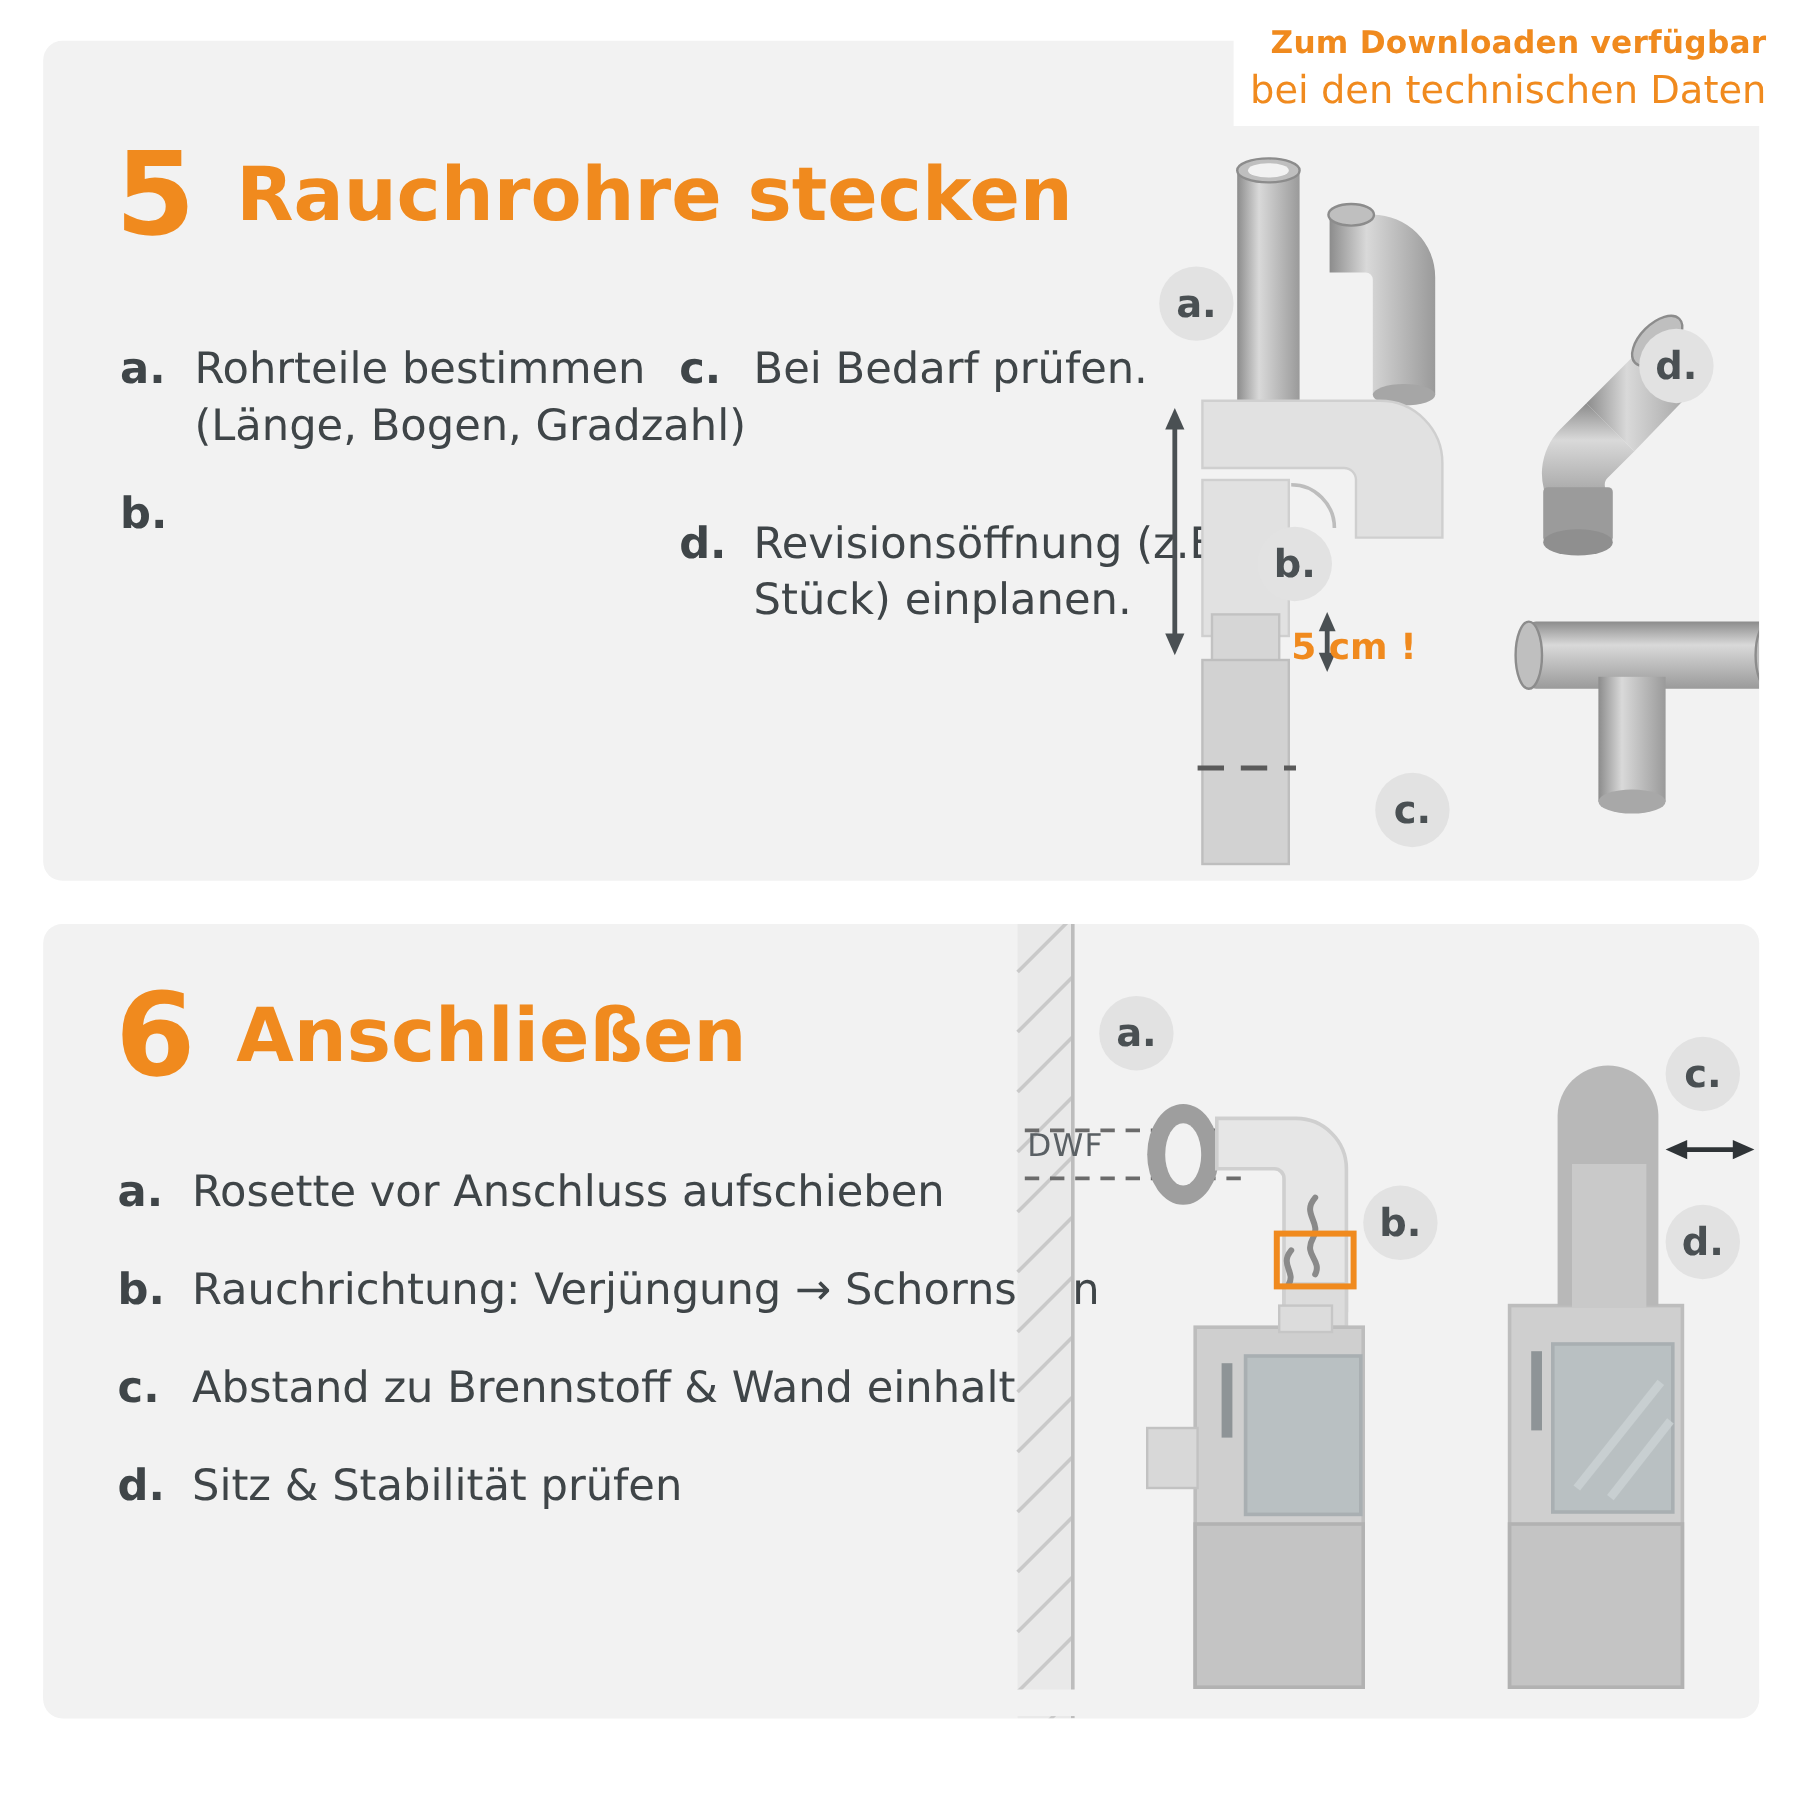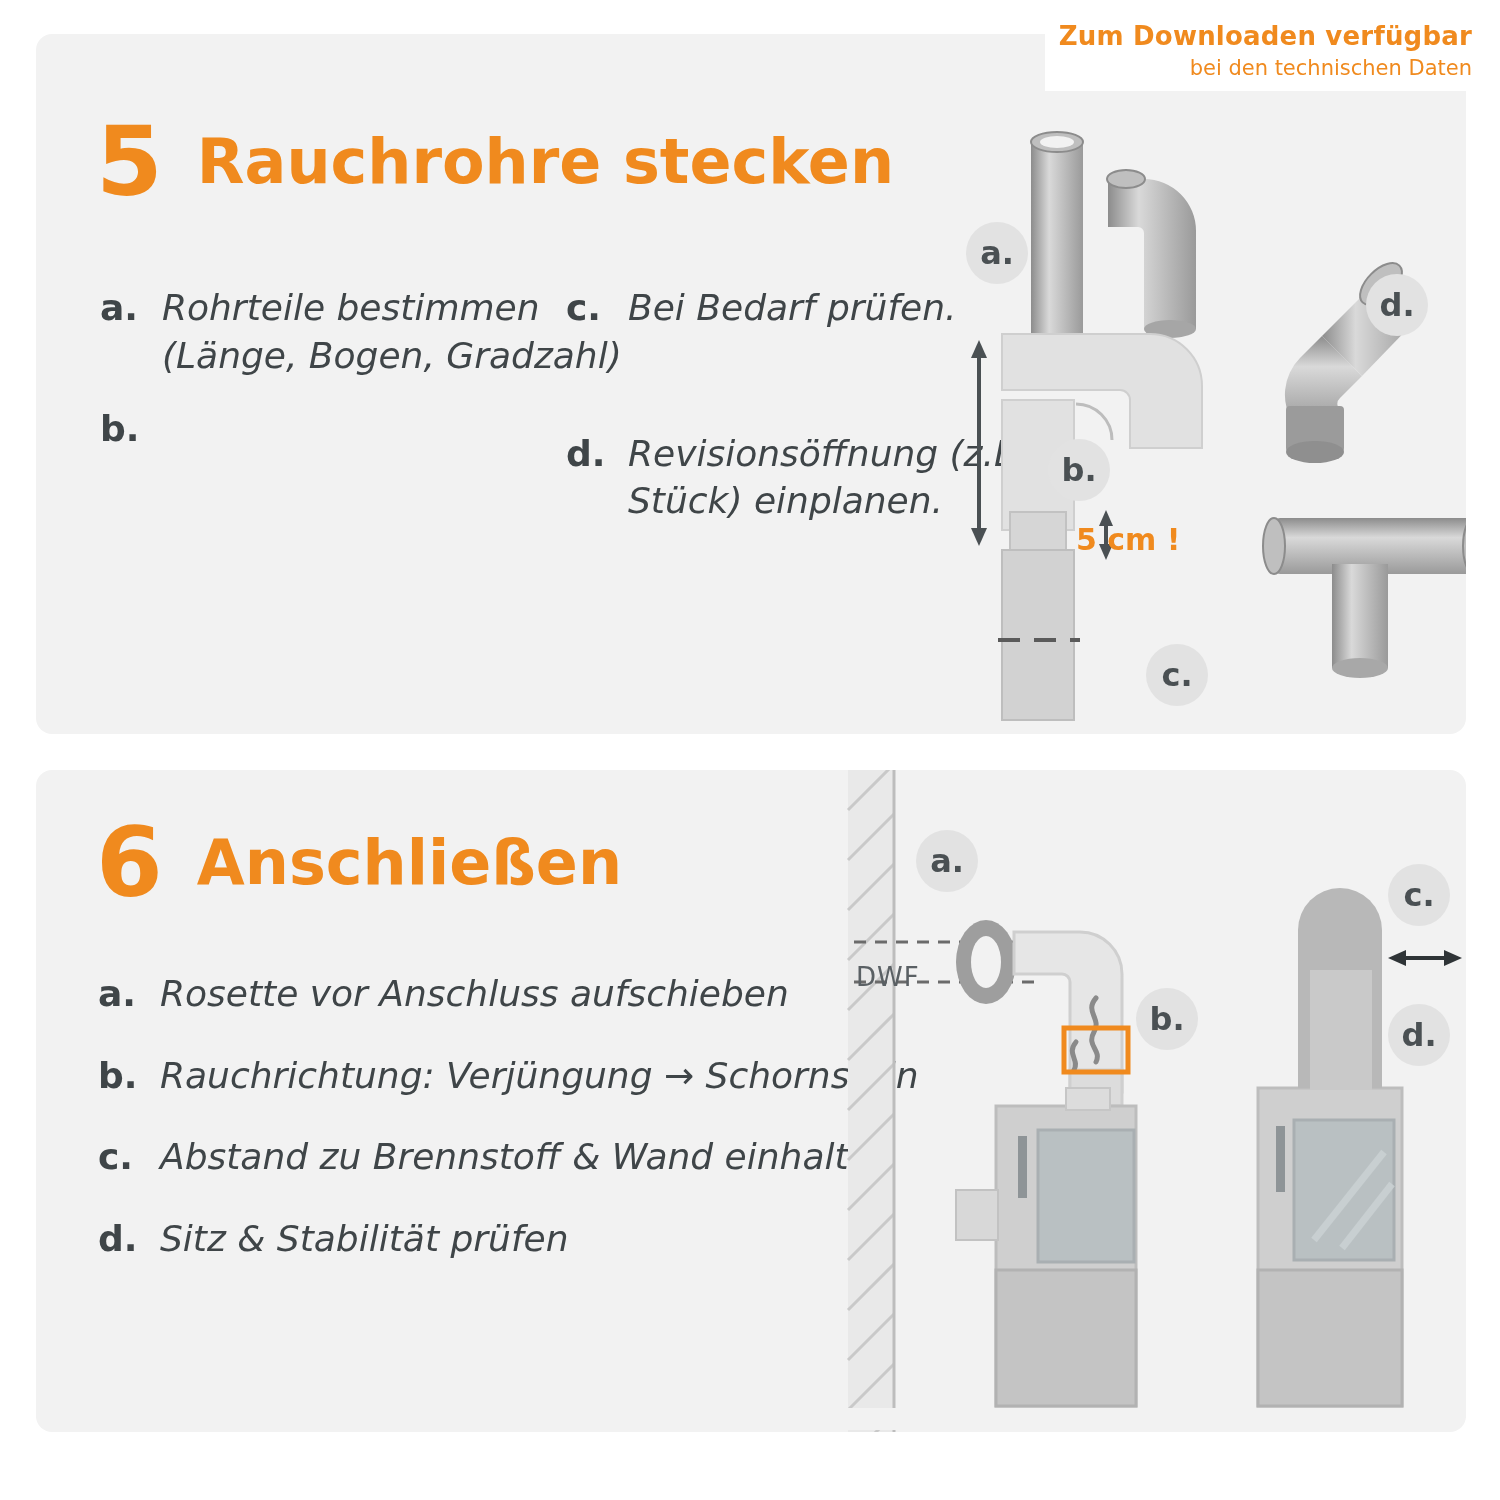--- a/index.html
+++ b/index.html
@@ -18,21 +18,21 @@
     background:#ffffff;
     padding:6px 10px 10px 14px;
     text-align:right;
     z-index:40;
     line-height:1.25;
   }
   .download-banner .line1{
     color:#F08A1E;font-weight:bold;font-size:26px;letter-spacing:.2px;
   }
   .download-banner .line2{
-    color:#F08A1E;font-size:21px;margin-top:2px;
+    color:#F08A1E;font-size:32px;margin-top:2px;
   }
 
   
   .card{
     position:absolute;
     background:#F2F2F2;
     border-radius:16px;
     overflow:hidden;
   }
   #card5{left:36px;top:34px;width:1430px;height:700px;}
@@ -54,21 +54,20 @@
   
   .bullets{position:absolute;}
   .bullet{display:flex;margin-bottom:26px;}
   .bl-key{
     color:#3F4548;font-weight:bold;font-size:36px;
     min-width:62px;flex:0 0 62px;line-height:1.32;
   }
   .bl-text{
     color:#3F4548;font-size:36px;line-height:1.32;
     max-width:470px;
-    font-style:italic;
   }
 
   #c5-col1{left:64px;top:250px;}
   #c5-col2{left:530px;top:250px;}
   #c6-list{left:62px;top:200px;}
   #c6-list .bl-text{max-width:760px;}
   #c6-list .bullet{margin-bottom:34px;}
 
   
   .illus{position:absolute;inset:0;pointer-events:none;}
@@ -298,21 +297,21 @@
           <rect x="1222" y="500" width="144" height="136" fill="#C4C4C4" stroke="#B2B2B2" stroke-width="3"></rect>
         </g>
 
         <g stroke="#2F3437" stroke-width="4">
           <line x1="1360" y1="188" x2="1418" y2="188"></line>
           <polygon points="1352,188 1370,180 1370,196" fill="#2F3437" stroke="none"></polygon>
           <polygon points="1426,188 1408,180 1408,196" fill="#2F3437" stroke="none"></polygon>
         </g>
       </svg>
 
-      <div class="dwf" style="left:820px;top:192px;text-align:right;">DWF</div>
+      <div class="dwf" style="left:820px;top:170px;text-align:right;">DWF</div>
 
       <div class="tag" style="left:880px;top:60px;">a.</div>
       <div class="tag" style="left:1100px;top:218px;">b.</div>
       <div class="tag" style="left:1352px;top:94px;">c.</div>
       <div class="tag" style="left:1352px;top:234px;">d.</div>
     </div>
   </div>
 
   <div class="base-strip"></div>
 </div>

